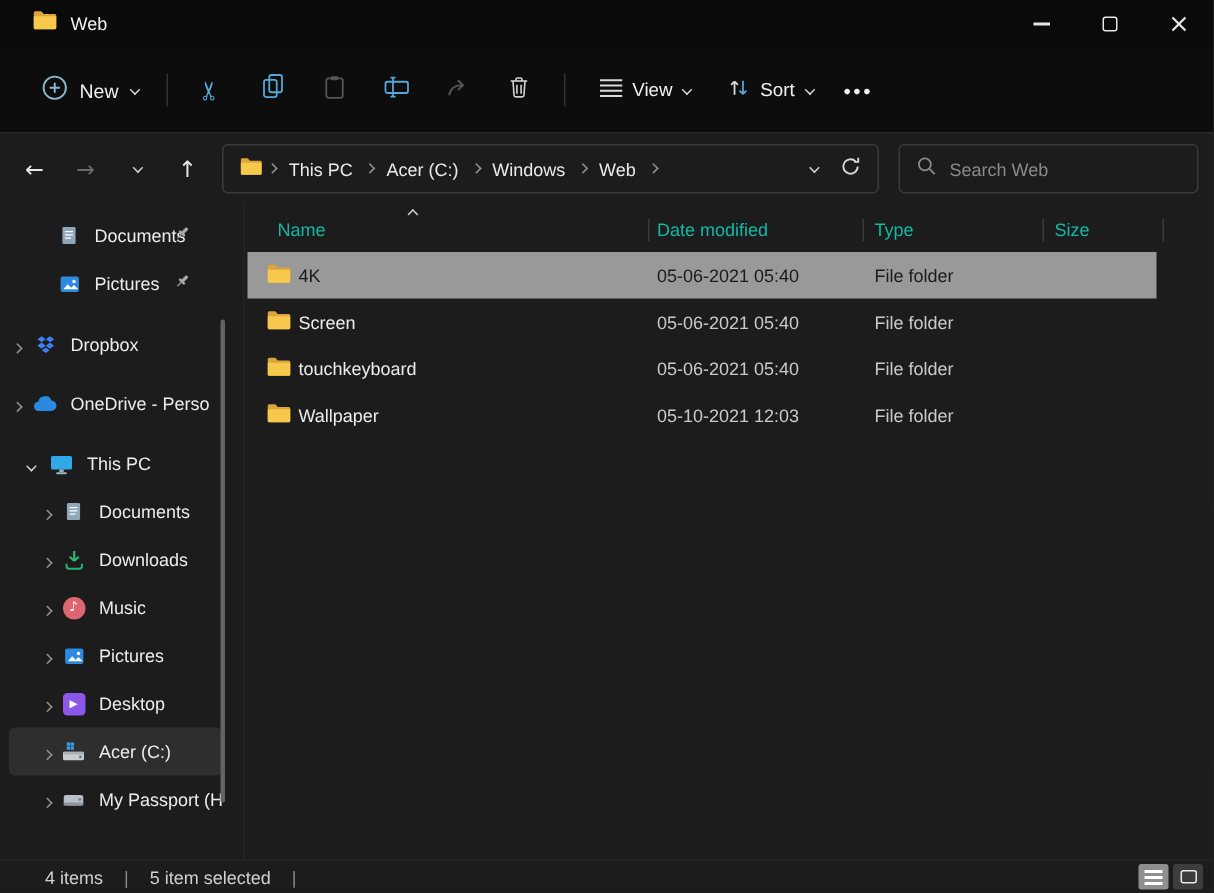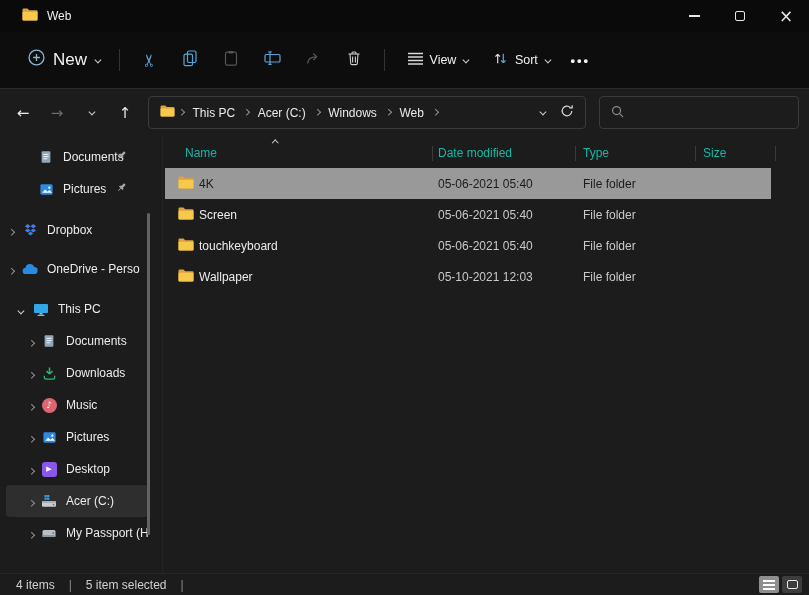--- a/index.html
+++ b/index.html
@@ -15,21 +15,21 @@
   .titlebar .title { font-size:12px; color:#f0f0f0; }
   .win-controls { position:absolute; right:0; top:0; height:32px; display:flex; }
   .win-btn { width:46px; height:32px; display:flex; align-items:center; justify-content:center; }
   .glyph-min { width:11px; height:1.3px; background:#e6e6e6; }
   .glyph-max { width:10px; height:10px; border:1.2px solid #e6e6e6; border-radius:2px; }
   .glyph-close { font-size:17px; color:#e6e6e6; font-family:"DejaVu Sans",sans-serif; line-height:1; }
   
   .toolbar { position:absolute; top:32px; left:0; right:0; height:57px; background:#0d0d0d;
     border-bottom:1px solid #2b2b2b; display:flex; align-items:center; padding-left:18px; }
   .tb-new { display:flex; align-items:center; gap:8px; height:36px; padding:0 10px;
-    font-size:17px; color:#f0f0f0; border-radius:4px; }
+    font-size:13px; color:#f0f0f0; border-radius:4px; }
   .tb-sep { width:1px; height:22px; background:#333; margin:0 9px; }
   .tb-icon { width:41px; height:36px; display:flex; align-items:center; justify-content:center; border-radius:4px; }
   .tb-drop { display:flex; align-items:center; gap:7px; height:36px; padding:0 11px;
     font-size:12.5px; color:#f0f0f0; border-radius:4px; margin-left:3px; }
   .tb-more { width:40px; height:36px; display:flex; align-items:center; justify-content:center;
     letter-spacing:2px; color:#f0f0f0; font-size:13px; font-weight:bold; }
   .scissors { display:inline-block; font-family:"DejaVu Sans",sans-serif; font-size:17px;
     color:#58a6d6; transform:rotate(-90deg); line-height:1; }
   
   .chev { display:inline-block; width:6px; height:6px; border-right:1.4px solid #cfcfcf; border-bottom:1.4px solid #cfcfcf; }
@@ -86,21 +86,21 @@
   .files { margin-left:2px; }
   .file-row { position:relative; height:31px; width:606px; font-size:12px; }
   .file-row .ficon { position:absolute; left:13px; top:8px; }
   .fname { position:absolute; left:34px; top:9px; color:#ececec; }
   .fdate { position:absolute; left:273px; top:9px; color:#c9c9c9; }
   .ftype { position:absolute; left:418px; top:9px; color:#c9c9c9; }
   .file-row.selected { background:#999999; }
   .file-row.selected .fname, .file-row.selected .fdate, .file-row.selected .ftype { color:#1b1b1b; }
   
   .statusbar { position:absolute; left:0; right:0; bottom:0; height:22px; display:flex; align-items:center;
-    padding-left:16px; font-size:12px; color:#d0d0d0; border-top:1px solid #262626; background:#1c1c1c; }
+    padding-left:30px; font-size:12px; color:#d0d0d0; border-top:1px solid #262626; background:#1c1c1c; }
   .sb-sep { color:#8a8a8a; margin:0 14px; }
   .sb-views { position:absolute; right:7px; top:2px; display:flex; gap:3px; }
   .sb-btn { width:20px; height:17px; border-radius:2px; display:flex; align-items:center; justify-content:center; }
   .sb-btn.details { background:#8f8f8f; }
   .sb-lines { width:12px; height:10px;
     background:repeating-linear-gradient(to bottom,#ffffff 0px,#ffffff 1.7px,transparent 1.7px,transparent 4.1px); }
   .sb-btn.bigicons { background:#3d3d3d; }
   .sb-sq { width:11px; height:9px; border:1.7px solid #e8e8e8; border-radius:2px; }
 </style>
 </head>
@@ -243,20 +243,21 @@
       </span>
     </div>
 
     <div class="searchbox">
       <span>
         <svg width="13" height="13" viewBox="0 0 14 14" fill="none" stroke="#8a8a8a" stroke-width="1.3">
             <circle cx="6" cy="6" r="4.3"></circle>
             <path d="M9.3 9.3 13 13"></path>
           </svg>
       </span>
+      <input type="text" placeholder="Search Web" style="">
     </div>
   </div>
 
   <div class="sidebar">
 
     <div class="side-item indent-pin">
       <span class="sicon">
         <svg width="14" height="16" viewBox="0 0 16 16">
             <rect x="3" y="1.5" width="10" height="13" rx="1" fill="#90a6ba"></rect>
             <path d="M5 5h6M5 7.5h6M5 10h4.5" stroke="#fff" stroke-width="1"></path>

